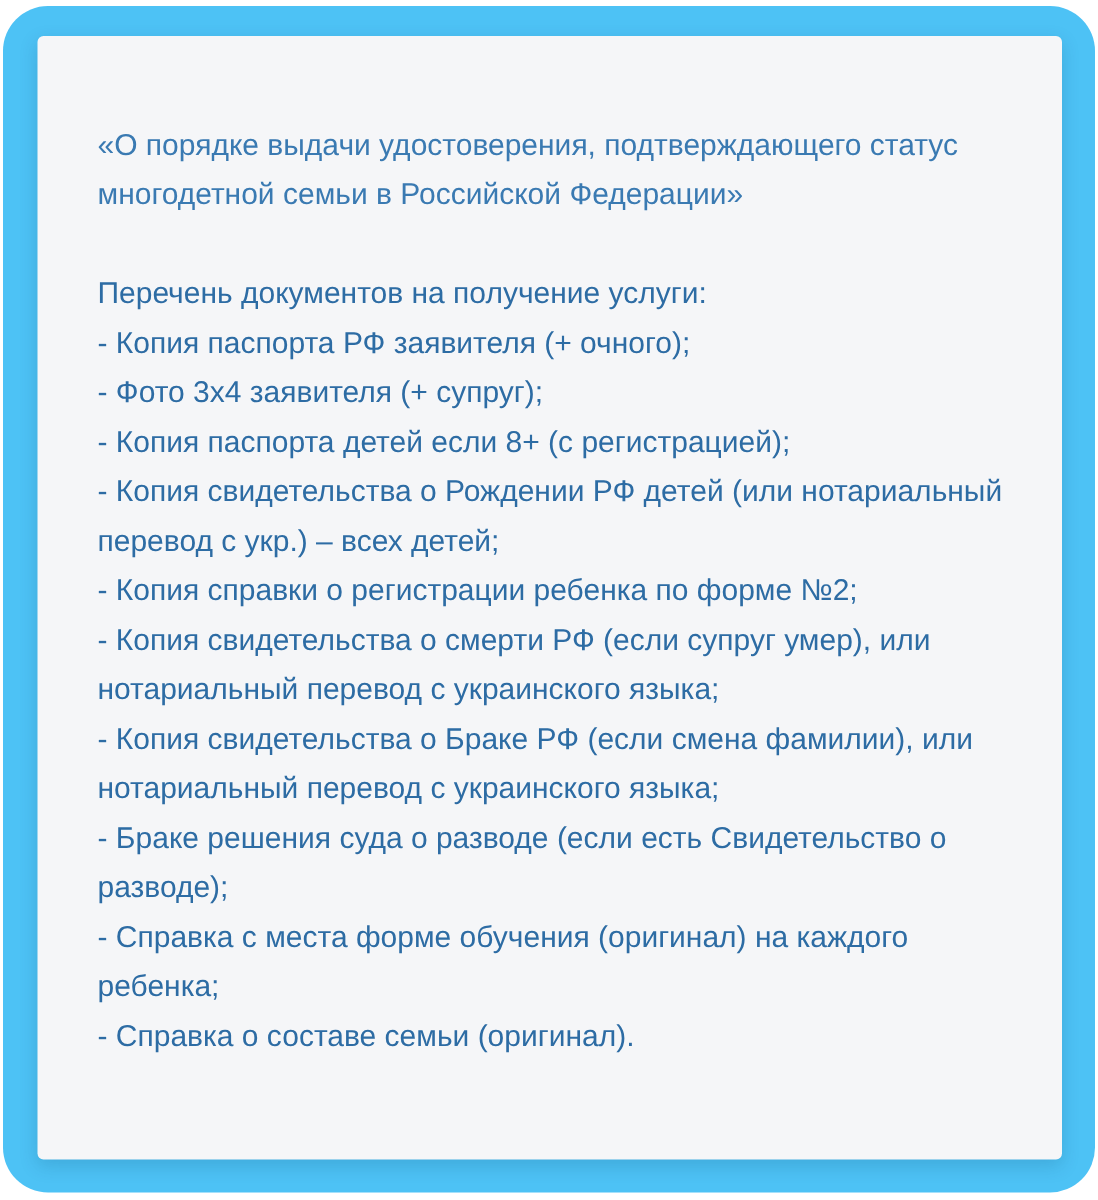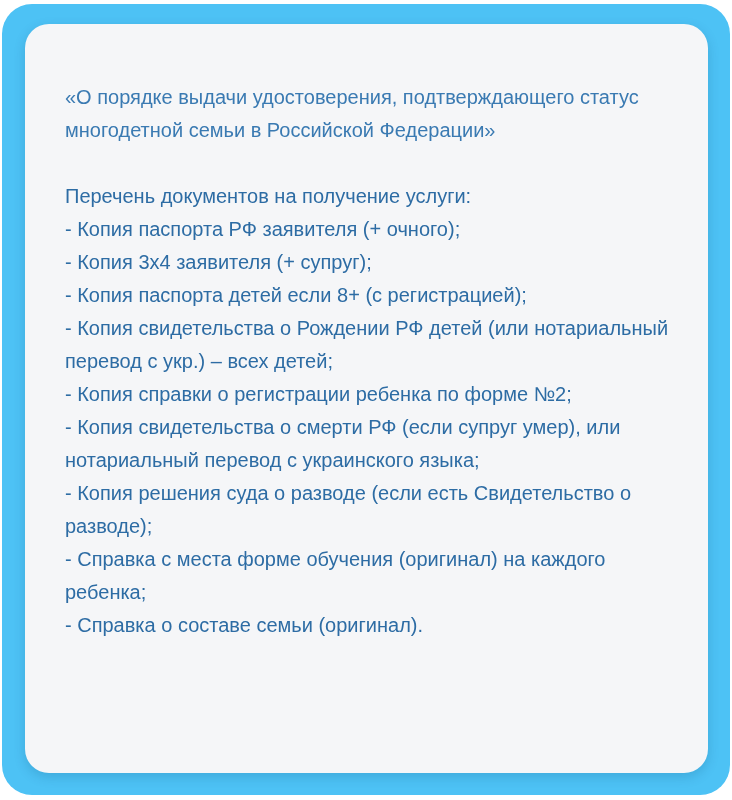--- a/index.html
+++ b/index.html
@@ -26,21 +26,21 @@
     background: var(--frame-blue);
     border-radius: 30px;
   }
   .card {
     position: absolute;
     left: 23px;
     top: 20px;
     width: 683px;
     height: 749px;
     background: var(--card-bg);
-    border-radius: 24px;
+    border-radius: 4px;
     box-shadow: 0 4px 12px rgba(0, 60, 100, 0.18);
   }
   .content {
     padding: 57px 25px 0 40px;
     font-size: 20px;
     line-height: 33px;
     color: var(--body-color);
   }
   .title {
     color: var(--title-color);
@@ -55,24 +55,25 @@
 </head>
 <body>
 
 <div class="frame">
   <div class="card">
     <div class="content">
       <div class="title">«О порядке выдачи удостоверения, подтверждающего статус многодетной семьи в Российской Федерации»</div>
       <div class="list">
         <div class="list-header">Перечень документов на получение услуги:</div>
         <div class="list-item">- Копия паспорта РФ заявителя (+ очного);</div>
-        <div class="list-item">- Копия 3х4 заявителя (+ супруг);</div>
+        <div class="list-item">- Фото 3х4 заявителя (+ супруг);</div>
         <div class="list-item">- Копия паспорта детей если 8+ (с регистрацией);</div>
         <div class="list-item">- Копия свидетельства о Рождении РФ детей (или нотариальный перевод с укр.) – всех детей;</div>
         <div class="list-item">- Копия справки о регистрации ребенка по форме №2;</div>
         <div class="list-item">- Копия свидетельства о смерти РФ (если супруг умер), или нотариальный перевод с украинского языка;</div>
-        <div class="list-item">- Копия решения суда о разводе (если есть Свидетельство о разводе);</div>
+        <div class="list-item">- Копия свидетельства о Браке РФ (если смена фамилии), или нотариальный перевод с украинского языка;</div>
+        <div class="list-item">- Браке решения суда о разводе (если есть Свидетельство о разводе);</div>
         <div class="list-item">- Справка с места форме обучения (оригинал) на каждого ребенка;</div>
         <div class="list-item">- Справка о составе семьи (оригинал).</div>
       </div>
     </div>
   </div>
 </div>
 
 </body></html>

